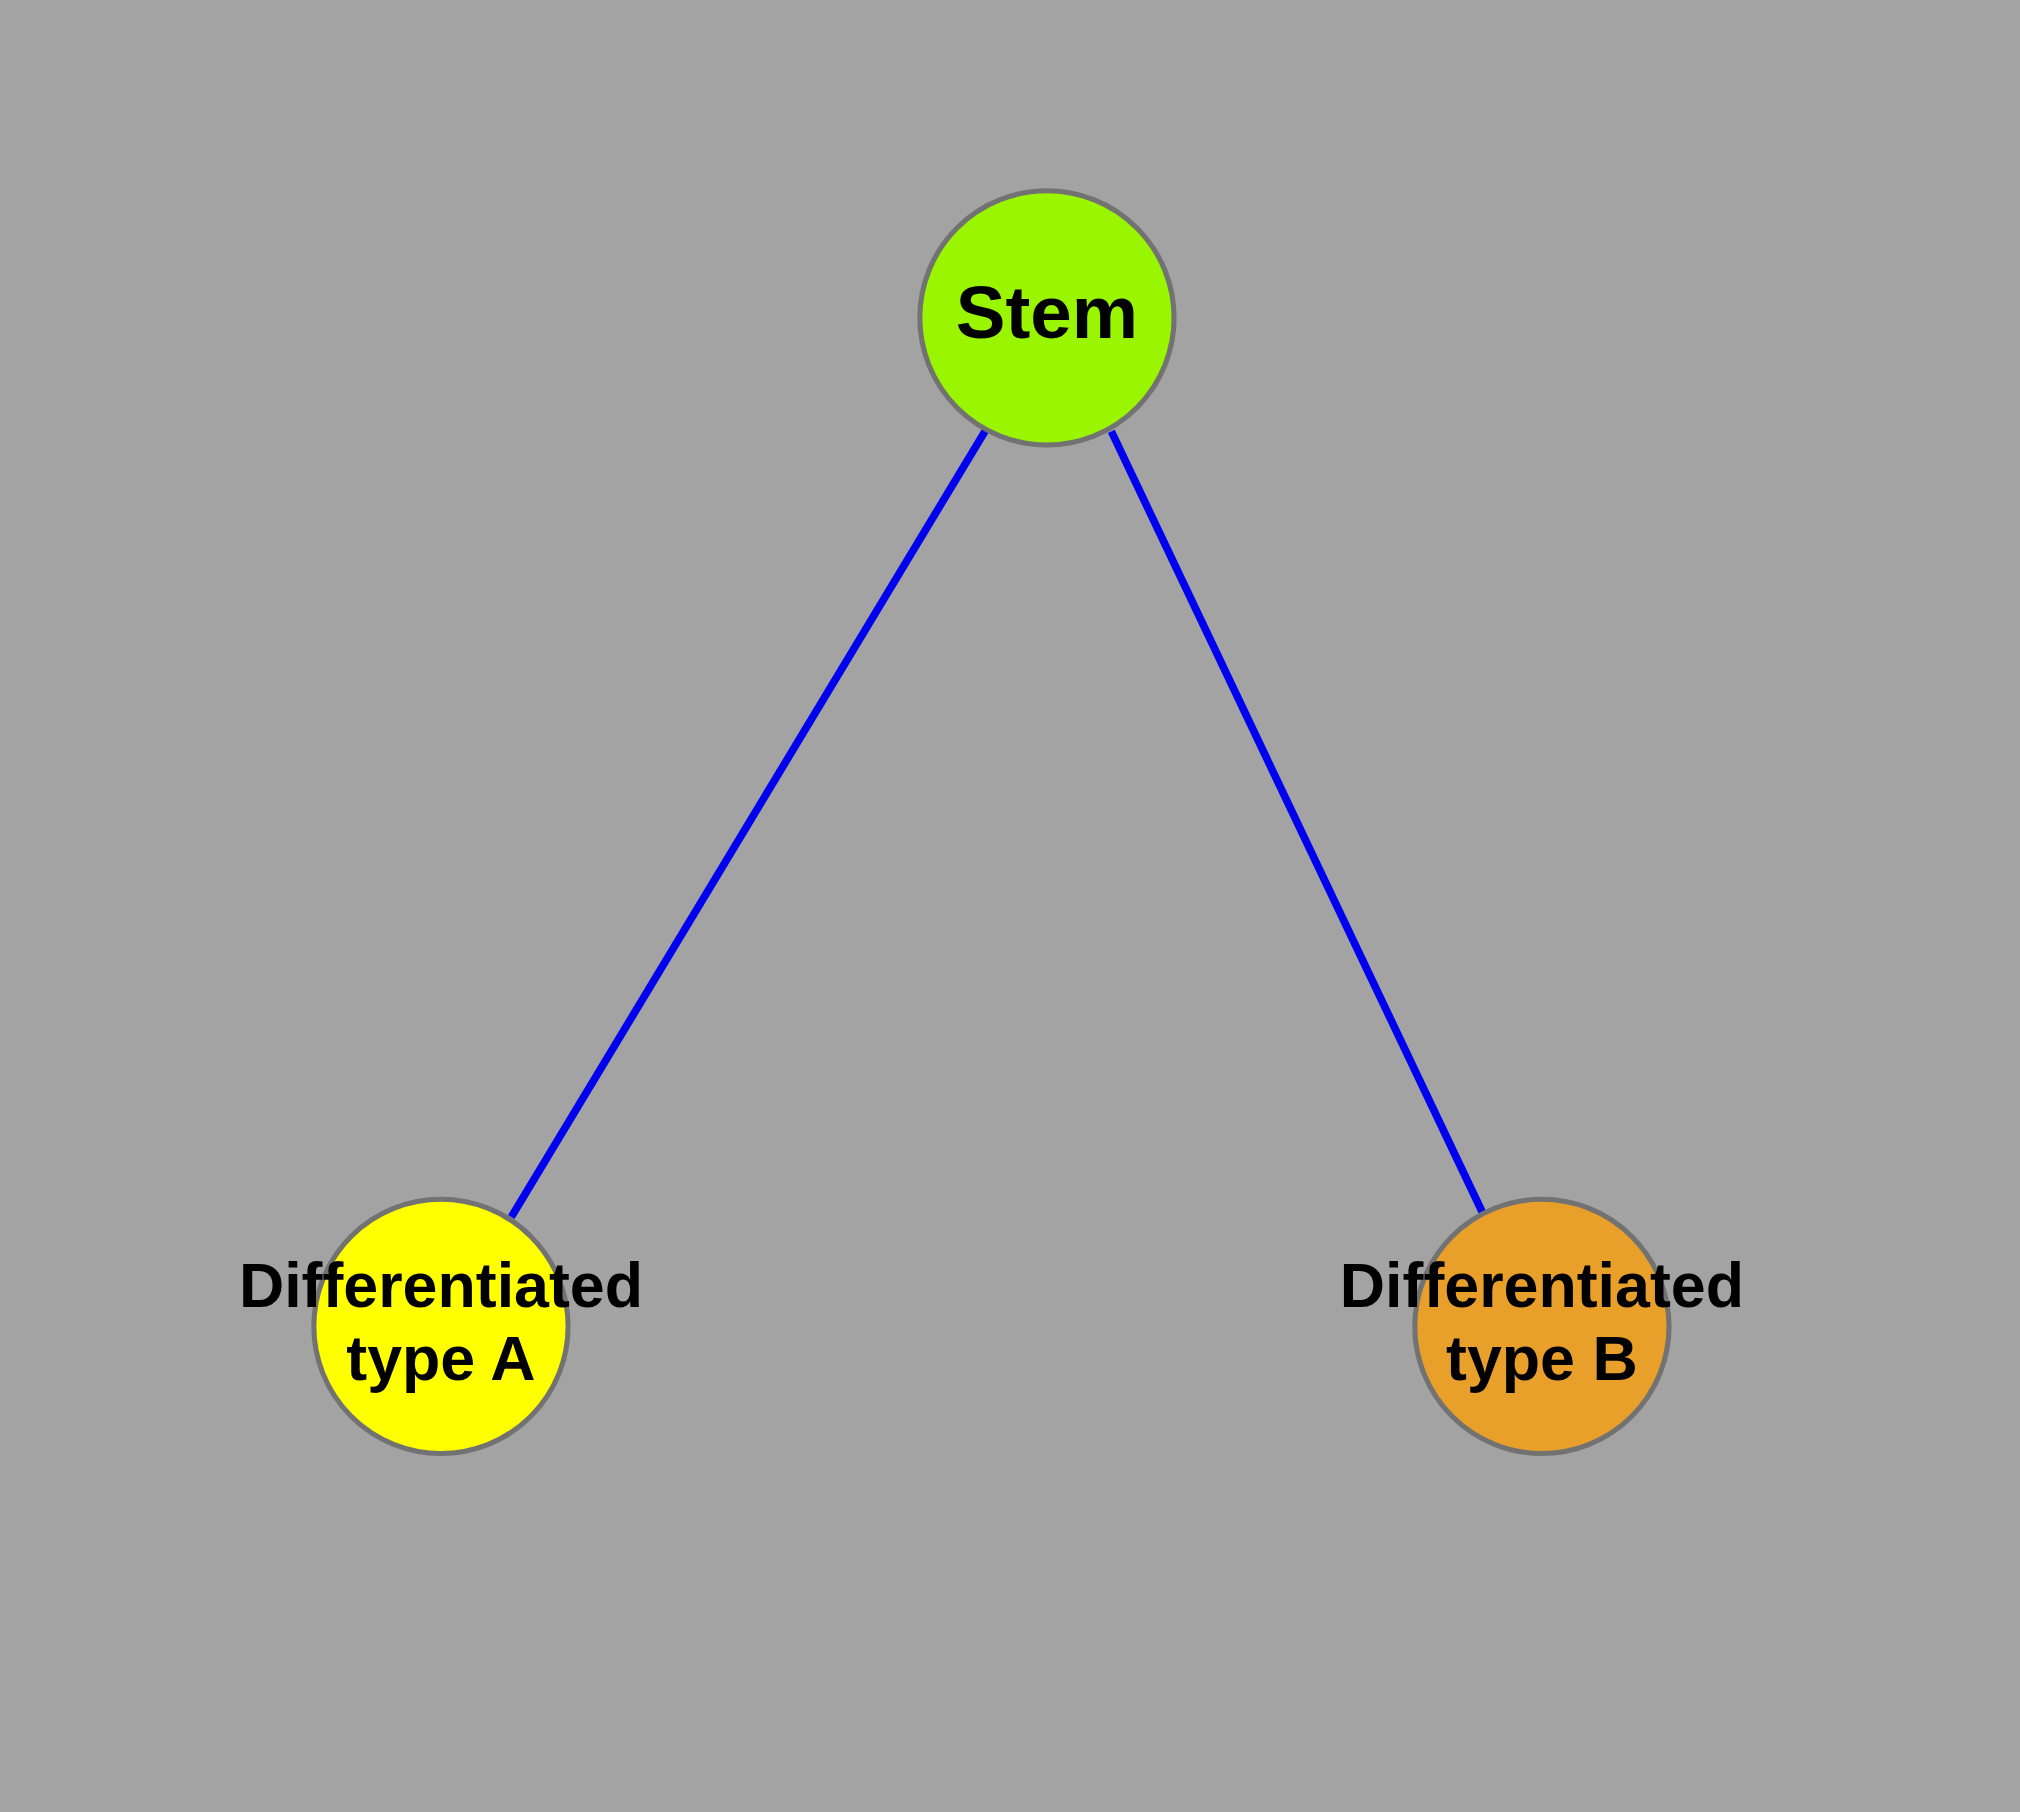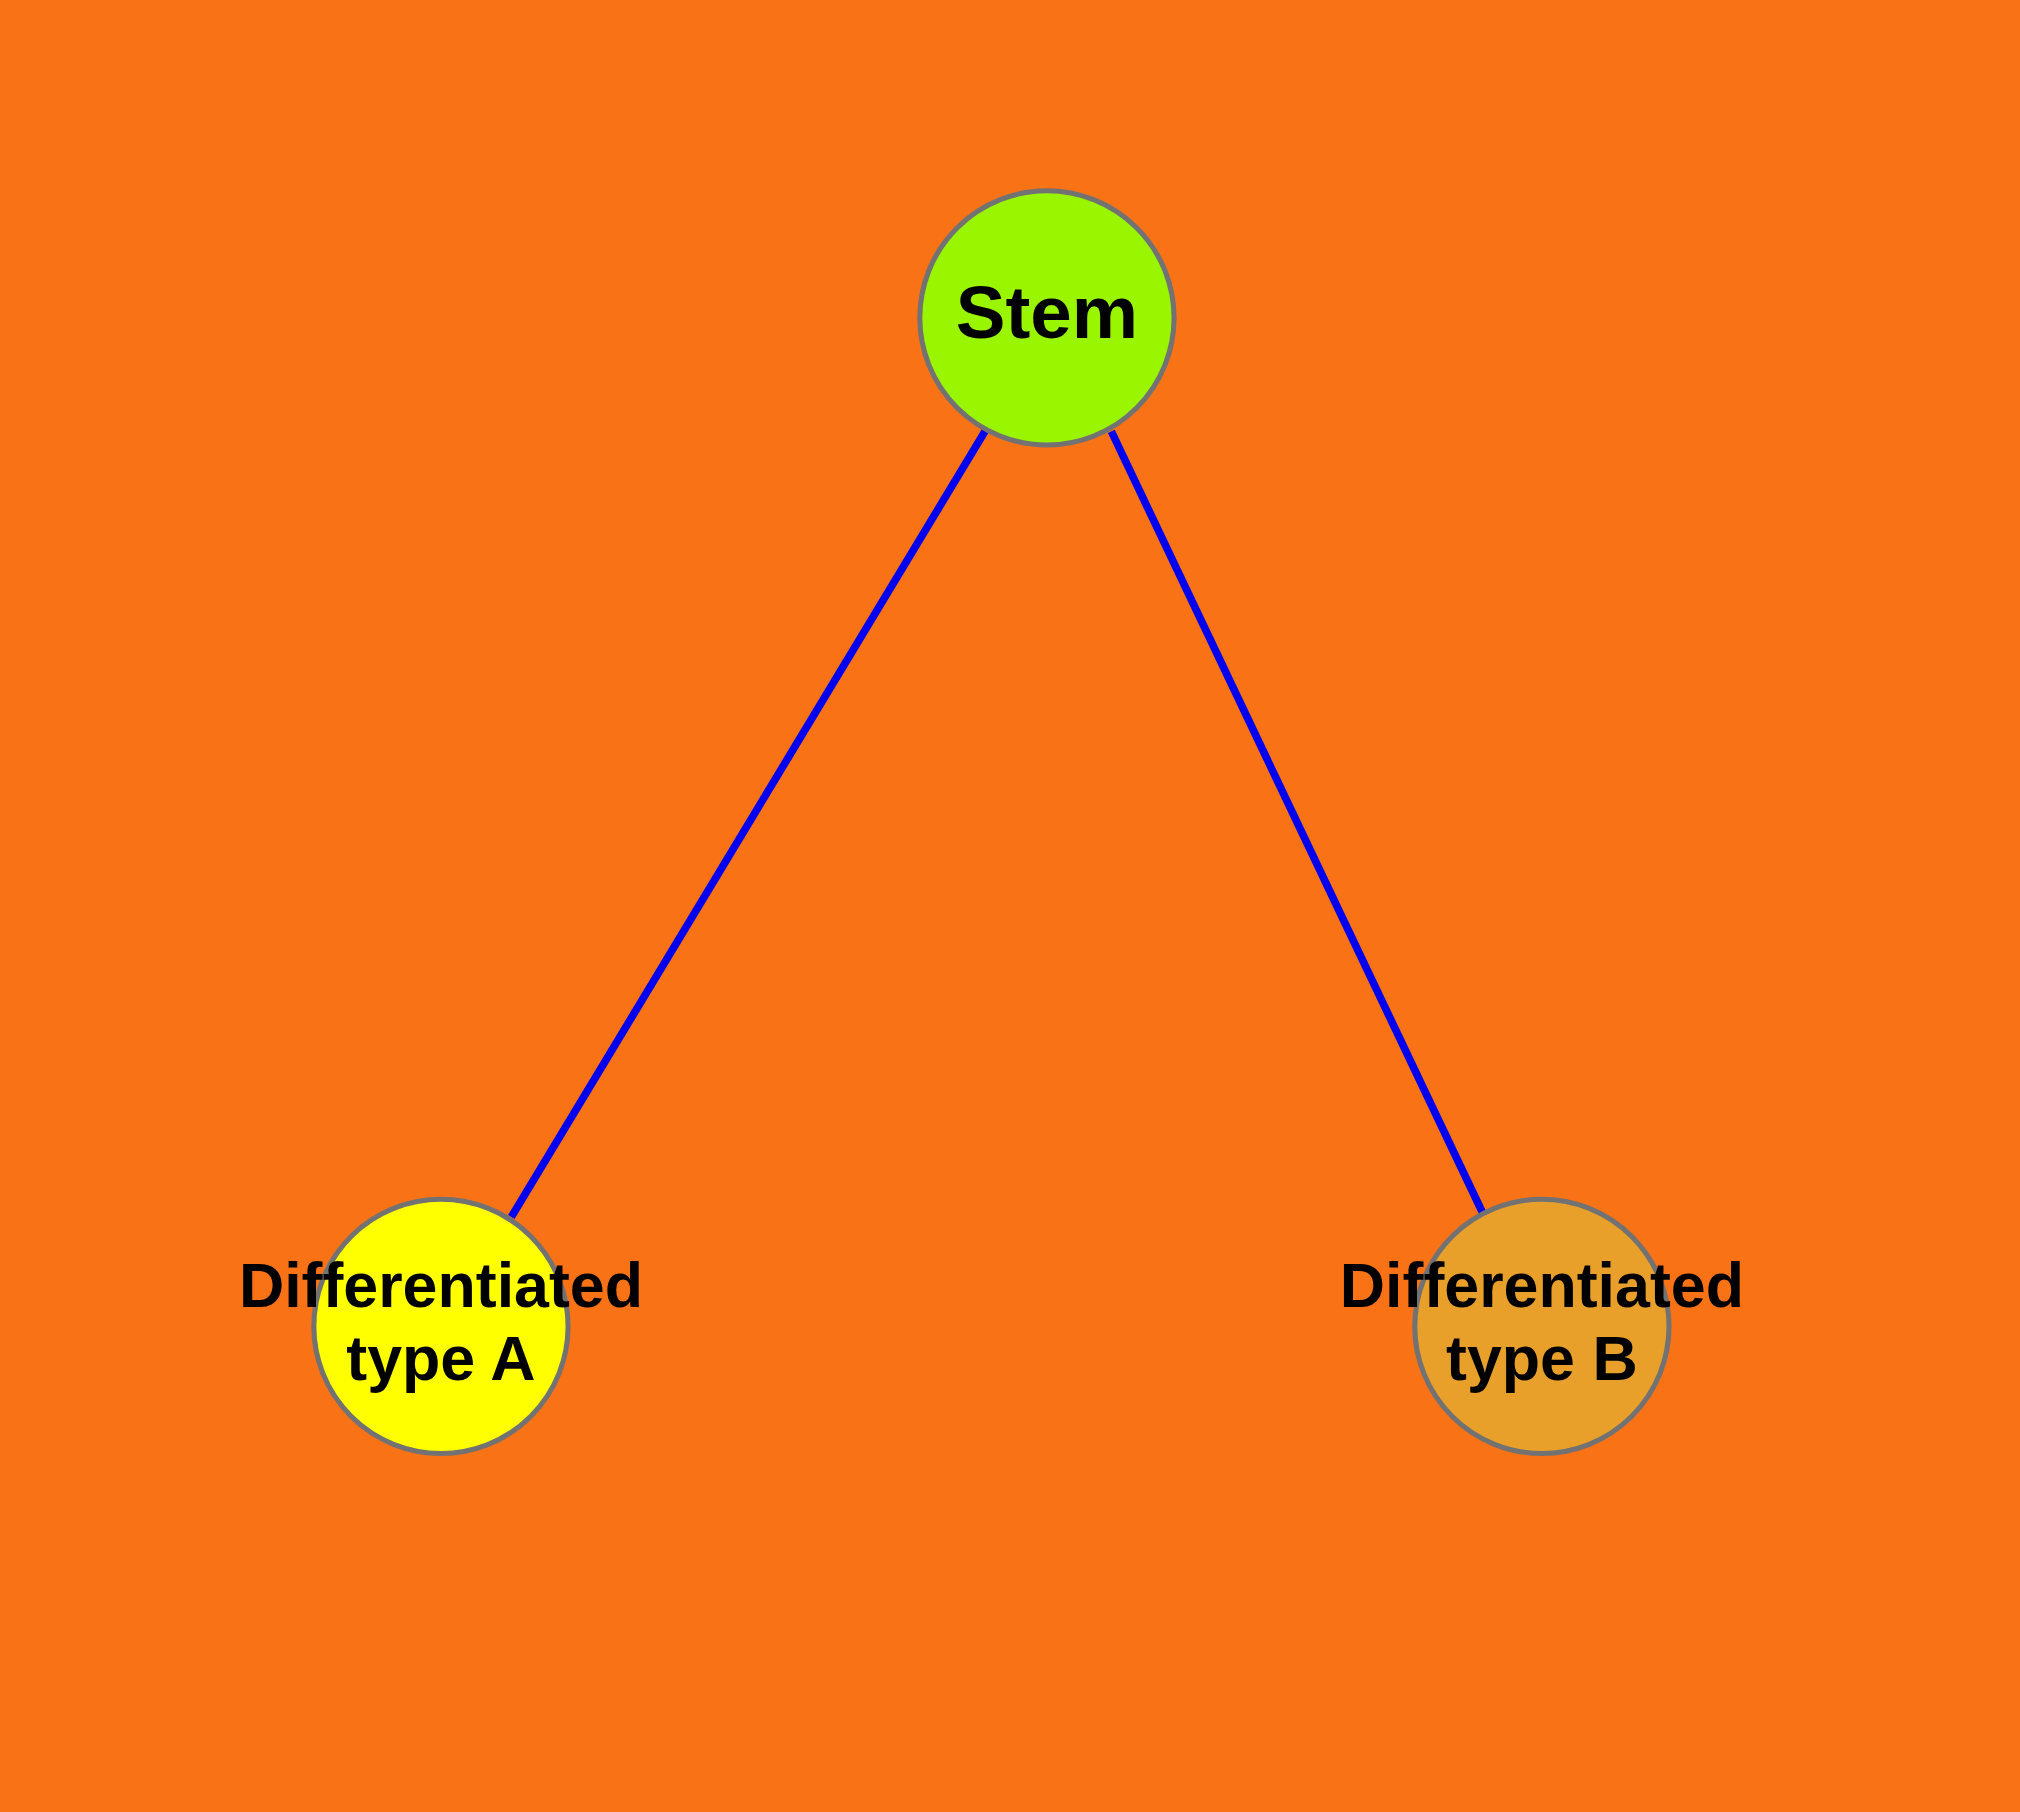--- a/index.html
+++ b/index.html
@@ -42,21 +42,21 @@
     font-size: 88px;
   }
   .node-label-leaf {
     font-size: 74px;
   }
 </style>
 </head>
 <body>
 
 <div id="canvas">
-  <div id="graph-surface" style="background: #f97316;">
+  <div id="graph-surface" style="background: #a3a3a3;">
     <svg id="graph-svg" viewBox="0 0 2384 2138">
 
       <g>
         <line x1="1163" y1="507" x2="603" y2="1436" stroke="#0000ee" stroke-width="9" stroke-linecap="butt" id="edge0"></line>
         <line x1="1311" y1="509" x2="1750" y2="1433" stroke="#0000ee" stroke-width="9" stroke-linecap="butt" id="edge1"></line>
       </g>
 
       <g>
         <circle id="node0-circle" cx="1235" cy="375" r="150" fill="#99f500" stroke="#727272" stroke-width="6"></circle>
         <circle id="node1-circle" cx="520" cy="1565" r="150" fill="#ffff00" stroke="#727272" stroke-width="6"></circle>

